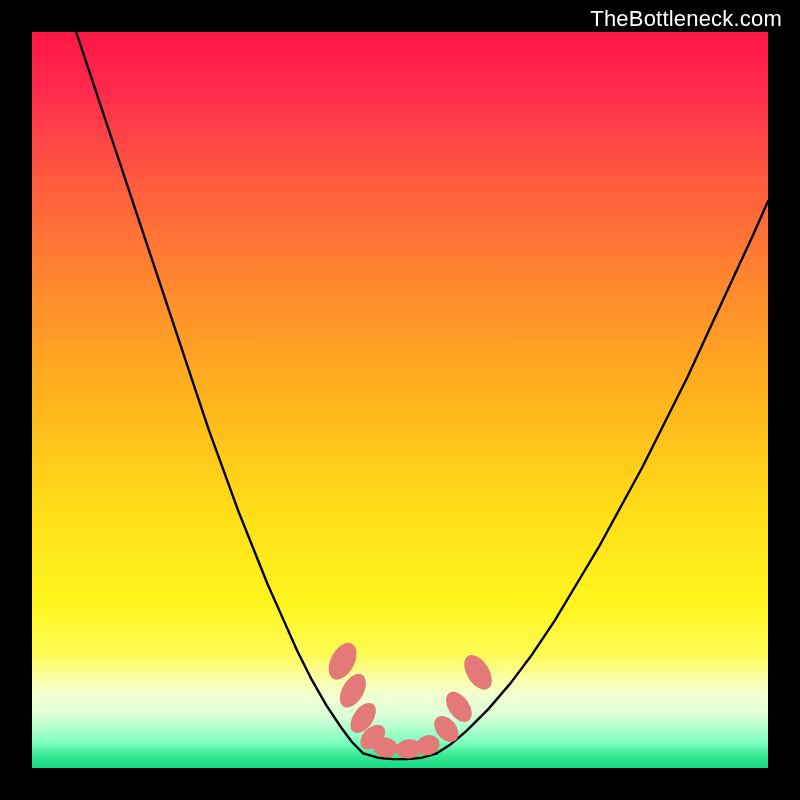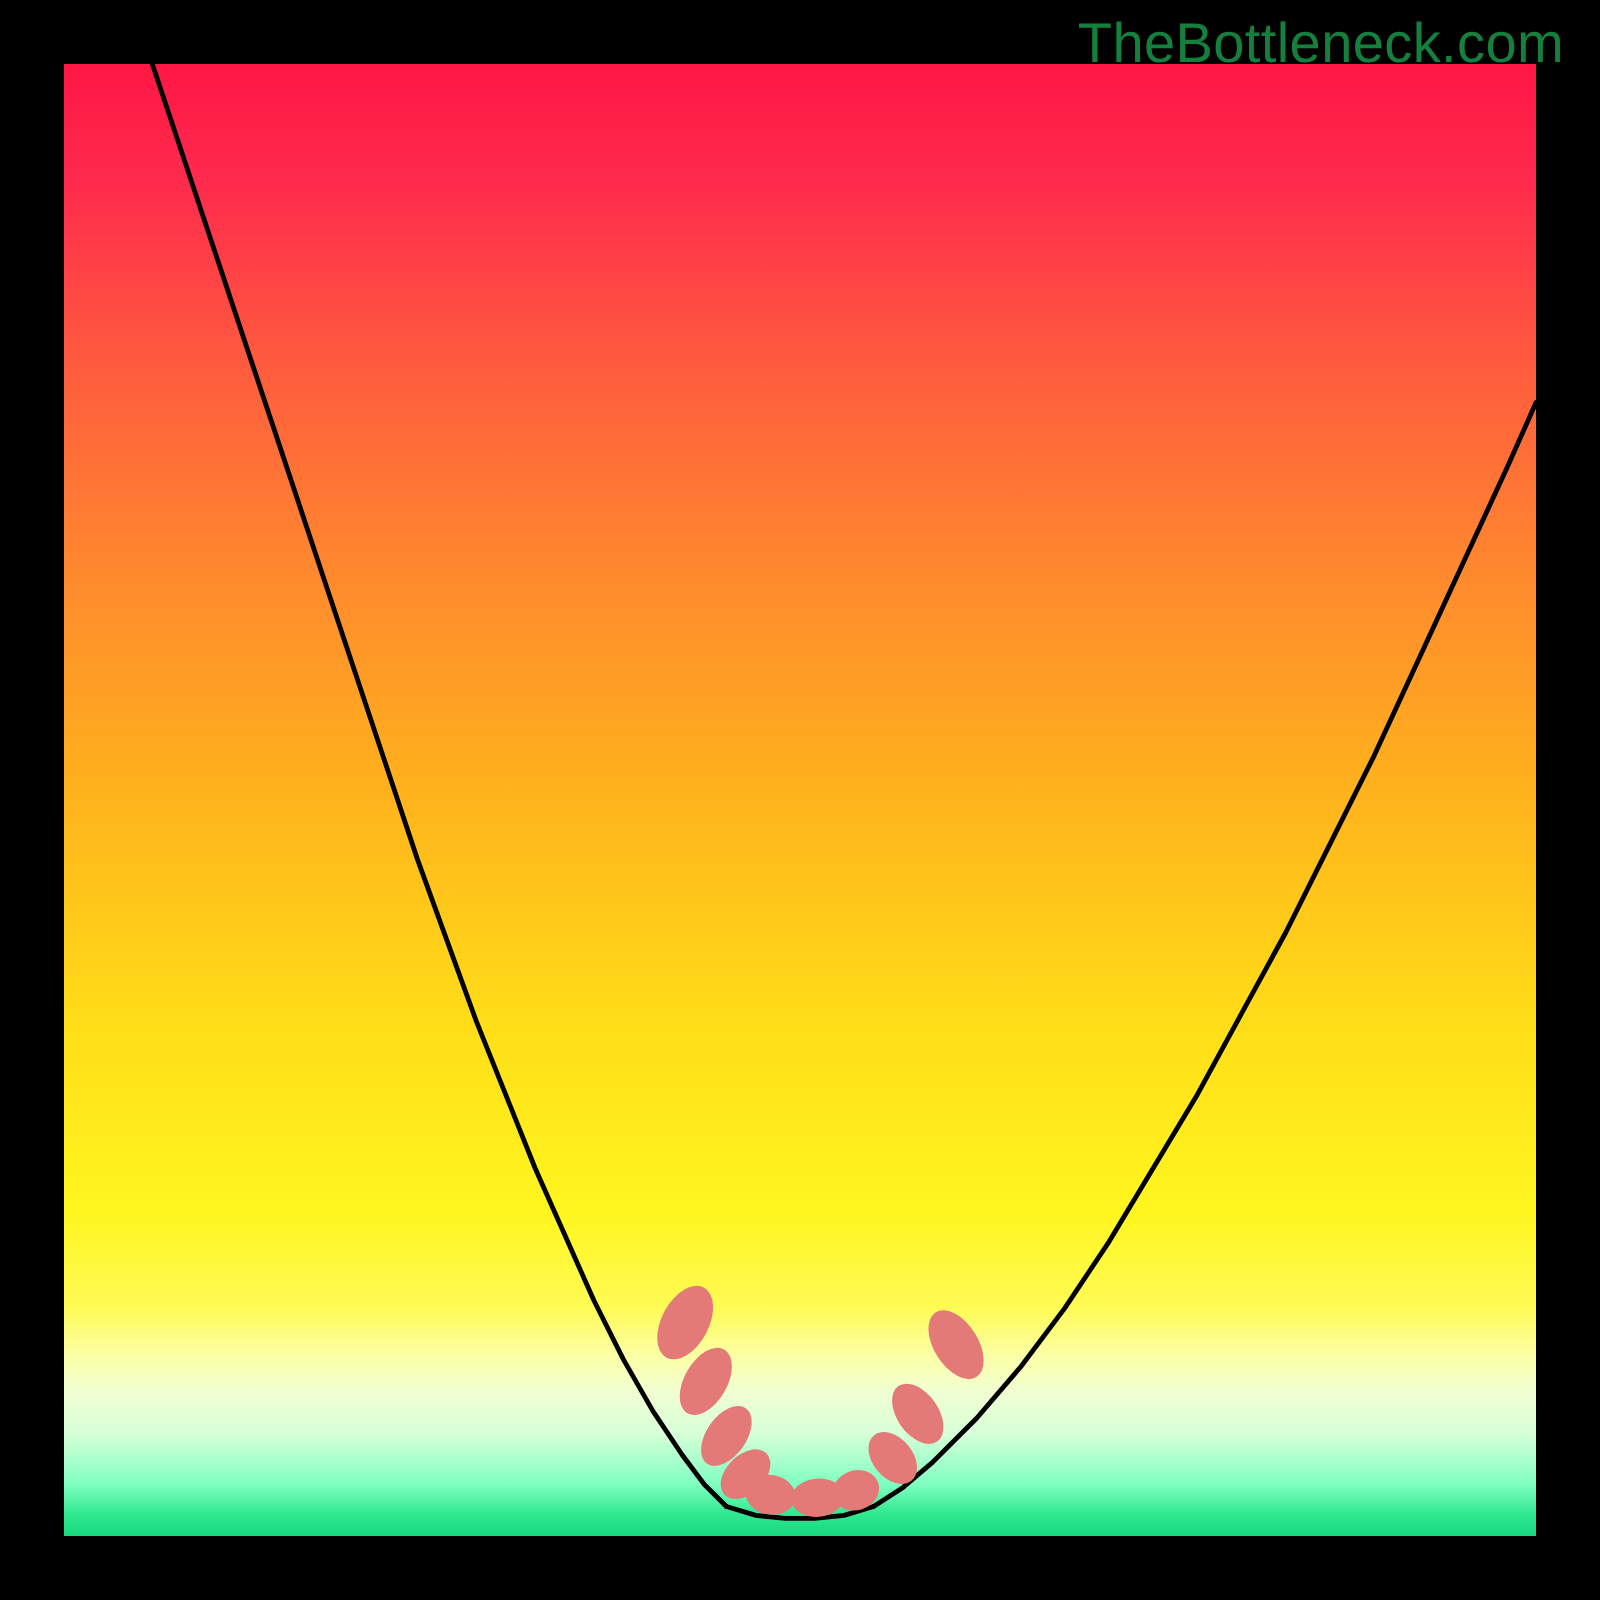--- a/index.html
+++ b/index.html
@@ -23,22 +23,22 @@
     position: absolute;
     top: 32px;
     left: 32px;
     width: 736px;
     height: 736px;
   }
   .watermark {
     position: absolute;
     top: 6px;
     right: 18px;
-    color: #15803d;
-    font-size: 28px;
+    color: #ffffff;
+    font-size: 22px;
     font-weight: 500;
     letter-spacing: 0.2px;
     user-select: none;
   }
 </style>
 </head>
 <body>
 
 <div class="frame">
   <div class="watermark">TheBottleneck.com</div>

